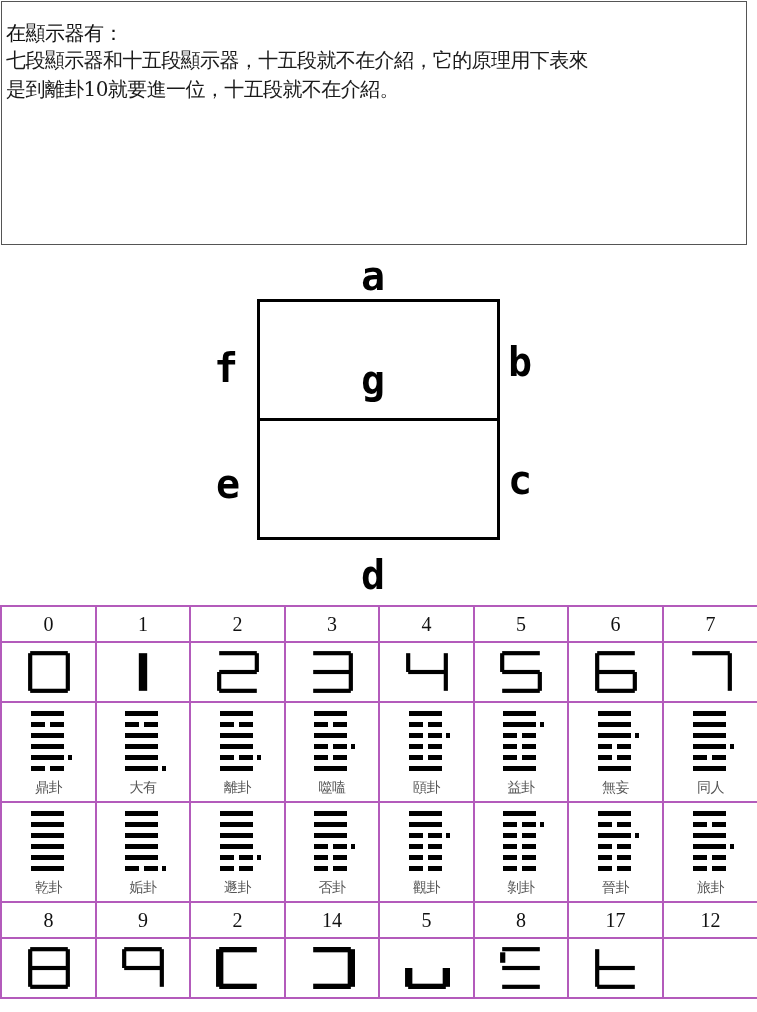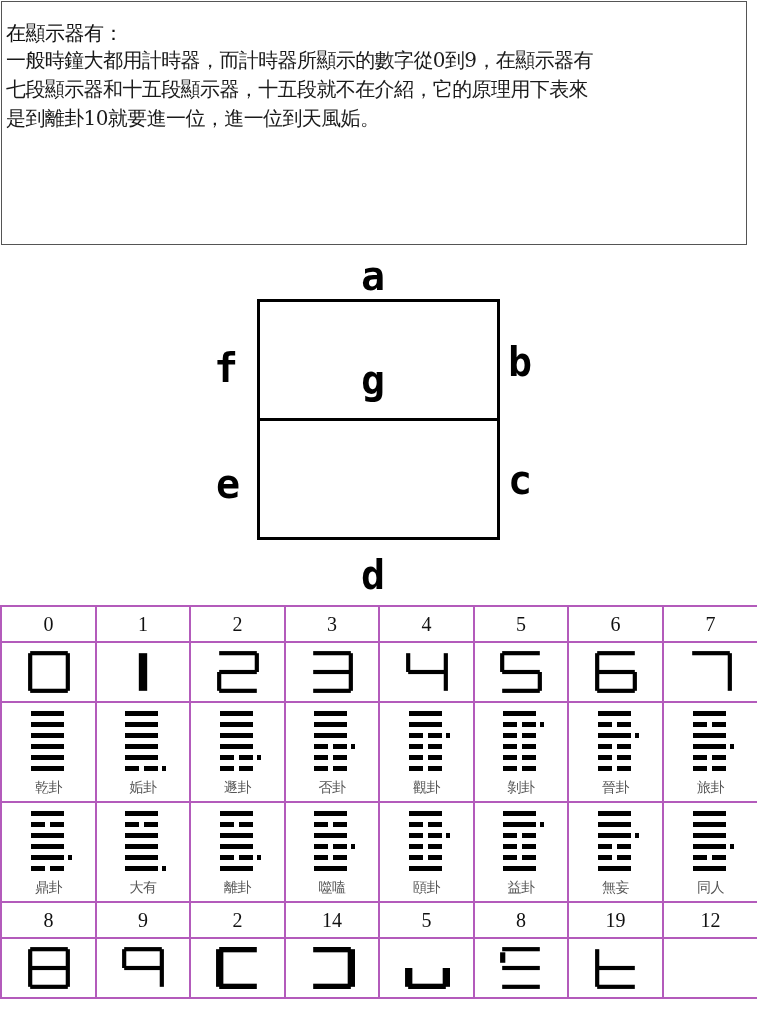--- a/index.html
+++ b/index.html
@@ -28,23 +28,22 @@
   .hex-line .seg { position: absolute; top: 0; height: 5px; background: #000; }
   .hex-dot { position: absolute; width: 4px; height: 5px; background: #000; }
   .hex-name { font-size: 14px; color: #555; font-family: "DejaVu Sans", sans-serif; margin-top: 2px;
               letter-spacing: -0.5px; }
 </style>
 </head>
 <body>
 
 <div id="intro">
   <div class="title">在顯示器有：</div>
-  <div class="para">一般時鐘大都用計時器，而計時器所顯示的數字從0到9，在顯示器有</div>
   <div class="para">七段顯示器和十五段顯示器，十五段就不在介紹，它的原理用下表來</div>
-  <div class="para">是到離卦10就要進一位，進一位到天風姤。</div>
+  <div class="para">是到離卦10就要進一位，十五段就不在介紹。</div>
 </div>
 
 <div id="seg-diagram">
   <div class="box" style="left:57px; top:49px; width:243px; height:122px;"></div>
   <div class="box" style="left:57px; top:168px; width:243px; height:122px;"></div>
   <span class="lbl" style="left:161px; top:6px;">a</span>
   <span class="lbl" style="left:308px; top:92px;">b</span>
   <span class="lbl" style="left:308px; top:210px;">c</span>
   <span class="lbl" style="left:161px; top:305px;">d</span>
   <span class="lbl" style="left:16px; top:214px;">e</span>
@@ -137,20 +136,232 @@
           </svg>
         </td>
         <td class="seg-cell">
           <svg width="46" height="42" viewBox="0 0 44 40" class="seg-svg">
             <rect x="4" y="0" width="36" height="4" fill="#000000"></rect>
             <rect x="38" y="2" width="4" height="18" fill="#000000"></rect>
             <rect x="38" y="20" width="4" height="18" fill="#000000"></rect>
           </svg>
         </td>
       </tr>
+  <tr id="row-hex2">
+        <td class="hex-cell">
+          <div class="hex-wrap">
+            <div class="hex-line" style="top: 0px; left: 12px;">
+              <div class="seg" style="left: 0px; width: 33px;"></div>
+            </div>
+            <div class="hex-line" style="top: 11px; left: 12px;">
+              <div class="seg" style="left: 0px; width: 14px;"></div>
+              <div class="seg" style="left: 19px; width: 14px;"></div>
+            </div>
+            <div class="hex-line" style="top: 22px; left: 12px;">
+              <div class="seg" style="left: 0px; width: 33px;"></div>
+            </div>
+            <div class="hex-line" style="top: 33px; left: 12px;">
+              <div class="seg" style="left: 0px; width: 33px;"></div>
+            </div>
+            <div class="hex-line" style="top: 44px; left: 12px;">
+              <div class="seg" style="left: 0px; width: 33px;"></div>
+            </div>
+            <div class="hex-dot" style="left: 49px; top: 44px;"></div>
+            <div class="hex-line" style="top: 55px; left: 12px;">
+              <div class="seg" style="left: 0px; width: 14px;"></div>
+              <div class="seg" style="left: 19px; width: 14px;"></div>
+            </div>
+          </div>
+          <div class="hex-name">鼎卦</div>
+        </td>
+        <td class="hex-cell">
+          <div class="hex-wrap">
+            <div class="hex-line" style="top: 0px; left: 12px;">
+              <div class="seg" style="left: 0px; width: 33px;"></div>
+            </div>
+            <div class="hex-line" style="top: 11px; left: 12px;">
+              <div class="seg" style="left: 0px; width: 14px;"></div>
+              <div class="seg" style="left: 19px; width: 14px;"></div>
+            </div>
+            <div class="hex-line" style="top: 22px; left: 12px;">
+              <div class="seg" style="left: 0px; width: 33px;"></div>
+            </div>
+            <div class="hex-line" style="top: 33px; left: 12px;">
+              <div class="seg" style="left: 0px; width: 33px;"></div>
+            </div>
+            <div class="hex-line" style="top: 44px; left: 12px;">
+              <div class="seg" style="left: 0px; width: 33px;"></div>
+            </div>
+            <div class="hex-line" style="top: 55px; left: 12px;">
+              <div class="seg" style="left: 0px; width: 33px;"></div>
+            </div>
+            <div class="hex-dot" style="left: 49px; top: 55px;"></div>
+          </div>
+          <div class="hex-name">大有</div>
+        </td>
+        <td class="hex-cell">
+          <div class="hex-wrap">
+            <div class="hex-line" style="top: 0px; left: 12px;">
+              <div class="seg" style="left: 0px; width: 33px;"></div>
+            </div>
+            <div class="hex-line" style="top: 11px; left: 12px;">
+              <div class="seg" style="left: 0px; width: 14px;"></div>
+              <div class="seg" style="left: 19px; width: 14px;"></div>
+            </div>
+            <div class="hex-line" style="top: 22px; left: 12px;">
+              <div class="seg" style="left: 0px; width: 33px;"></div>
+            </div>
+            <div class="hex-line" style="top: 33px; left: 12px;">
+              <div class="seg" style="left: 0px; width: 33px;"></div>
+            </div>
+            <div class="hex-line" style="top: 44px; left: 12px;">
+              <div class="seg" style="left: 0px; width: 14px;"></div>
+              <div class="seg" style="left: 19px; width: 14px;"></div>
+            </div>
+            <div class="hex-dot" style="left: 49px; top: 44px;"></div>
+            <div class="hex-line" style="top: 55px; left: 12px;">
+              <div class="seg" style="left: 0px; width: 33px;"></div>
+            </div>
+          </div>
+          <div class="hex-name">離卦</div>
+        </td>
+        <td class="hex-cell">
+          <div class="hex-wrap">
+            <div class="hex-line" style="top: 0px; left: 12px;">
+              <div class="seg" style="left: 0px; width: 33px;"></div>
+            </div>
+            <div class="hex-line" style="top: 11px; left: 12px;">
+              <div class="seg" style="left: 0px; width: 14px;"></div>
+              <div class="seg" style="left: 19px; width: 14px;"></div>
+            </div>
+            <div class="hex-line" style="top: 22px; left: 12px;">
+              <div class="seg" style="left: 0px; width: 33px;"></div>
+            </div>
+            <div class="hex-line" style="top: 33px; left: 12px;">
+              <div class="seg" style="left: 0px; width: 14px;"></div>
+              <div class="seg" style="left: 19px; width: 14px;"></div>
+            </div>
+            <div class="hex-dot" style="left: 49px; top: 33px;"></div>
+            <div class="hex-line" style="top: 44px; left: 12px;">
+              <div class="seg" style="left: 0px; width: 14px;"></div>
+              <div class="seg" style="left: 19px; width: 14px;"></div>
+            </div>
+            <div class="hex-line" style="top: 55px; left: 12px;">
+              <div class="seg" style="left: 0px; width: 33px;"></div>
+            </div>
+          </div>
+          <div class="hex-name">噬嗑</div>
+        </td>
+        <td class="hex-cell">
+          <div class="hex-wrap">
+            <div class="hex-line" style="top: 0px; left: 12px;">
+              <div class="seg" style="left: 0px; width: 33px;"></div>
+            </div>
+            <div class="hex-line" style="top: 11px; left: 12px;">
+              <div class="seg" style="left: 0px; width: 14px;"></div>
+              <div class="seg" style="left: 19px; width: 14px;"></div>
+            </div>
+            <div class="hex-line" style="top: 22px; left: 12px;">
+              <div class="seg" style="left: 0px; width: 14px;"></div>
+              <div class="seg" style="left: 19px; width: 14px;"></div>
+            </div>
+            <div class="hex-dot" style="left: 49px; top: 22px;"></div>
+            <div class="hex-line" style="top: 33px; left: 12px;">
+              <div class="seg" style="left: 0px; width: 14px;"></div>
+              <div class="seg" style="left: 19px; width: 14px;"></div>
+            </div>
+            <div class="hex-line" style="top: 44px; left: 12px;">
+              <div class="seg" style="left: 0px; width: 14px;"></div>
+              <div class="seg" style="left: 19px; width: 14px;"></div>
+            </div>
+            <div class="hex-line" style="top: 55px; left: 12px;">
+              <div class="seg" style="left: 0px; width: 33px;"></div>
+            </div>
+          </div>
+          <div class="hex-name">頤卦</div>
+        </td>
+        <td class="hex-cell">
+          <div class="hex-wrap">
+            <div class="hex-line" style="top: 0px; left: 12px;">
+              <div class="seg" style="left: 0px; width: 33px;"></div>
+            </div>
+            <div class="hex-line" style="top: 11px; left: 12px;">
+              <div class="seg" style="left: 0px; width: 33px;"></div>
+            </div>
+            <div class="hex-dot" style="left: 49px; top: 11px;"></div>
+            <div class="hex-line" style="top: 22px; left: 12px;">
+              <div class="seg" style="left: 0px; width: 14px;"></div>
+              <div class="seg" style="left: 19px; width: 14px;"></div>
+            </div>
+            <div class="hex-line" style="top: 33px; left: 12px;">
+              <div class="seg" style="left: 0px; width: 14px;"></div>
+              <div class="seg" style="left: 19px; width: 14px;"></div>
+            </div>
+            <div class="hex-line" style="top: 44px; left: 12px;">
+              <div class="seg" style="left: 0px; width: 14px;"></div>
+              <div class="seg" style="left: 19px; width: 14px;"></div>
+            </div>
+            <div class="hex-line" style="top: 55px; left: 12px;">
+              <div class="seg" style="left: 0px; width: 33px;"></div>
+            </div>
+          </div>
+          <div class="hex-name">益卦</div>
+        </td>
+        <td class="hex-cell">
+          <div class="hex-wrap">
+            <div class="hex-line" style="top: 0px; left: 12px;">
+              <div class="seg" style="left: 0px; width: 33px;"></div>
+            </div>
+            <div class="hex-line" style="top: 11px; left: 12px;">
+              <div class="seg" style="left: 0px; width: 33px;"></div>
+            </div>
+            <div class="hex-line" style="top: 22px; left: 12px;">
+              <div class="seg" style="left: 0px; width: 33px;"></div>
+            </div>
+            <div class="hex-dot" style="left: 49px; top: 22px;"></div>
+            <div class="hex-line" style="top: 33px; left: 12px;">
+              <div class="seg" style="left: 0px; width: 14px;"></div>
+              <div class="seg" style="left: 19px; width: 14px;"></div>
+            </div>
+            <div class="hex-line" style="top: 44px; left: 12px;">
+              <div class="seg" style="left: 0px; width: 14px;"></div>
+              <div class="seg" style="left: 19px; width: 14px;"></div>
+            </div>
+            <div class="hex-line" style="top: 55px; left: 12px;">
+              <div class="seg" style="left: 0px; width: 33px;"></div>
+            </div>
+          </div>
+          <div class="hex-name">無妄</div>
+        </td>
+        <td class="hex-cell">
+          <div class="hex-wrap">
+            <div class="hex-line" style="top: 0px; left: 12px;">
+              <div class="seg" style="left: 0px; width: 33px;"></div>
+            </div>
+            <div class="hex-line" style="top: 11px; left: 12px;">
+              <div class="seg" style="left: 0px; width: 33px;"></div>
+            </div>
+            <div class="hex-line" style="top: 22px; left: 12px;">
+              <div class="seg" style="left: 0px; width: 33px;"></div>
+            </div>
+            <div class="hex-line" style="top: 33px; left: 12px;">
+              <div class="seg" style="left: 0px; width: 33px;"></div>
+            </div>
+            <div class="hex-dot" style="left: 49px; top: 33px;"></div>
+            <div class="hex-line" style="top: 44px; left: 12px;">
+              <div class="seg" style="left: 0px; width: 14px;"></div>
+              <div class="seg" style="left: 19px; width: 14px;"></div>
+            </div>
+            <div class="hex-line" style="top: 55px; left: 12px;">
+              <div class="seg" style="left: 0px; width: 33px;"></div>
+            </div>
+          </div>
+          <div class="hex-name">同人</div>
+        </td>
+      </tr>
   <tr id="row-hex1">
         <td class="hex-cell">
           <div class="hex-wrap">
             <div class="hex-line" style="top: 0px; left: 12px;">
               <div class="seg" style="left: 0px; width: 33px;"></div>
             </div>
             <div class="hex-line" style="top: 11px; left: 12px;">
               <div class="seg" style="left: 0px; width: 33px;"></div>
             </div>
             <div class="hex-line" style="top: 22px; left: 12px;">
@@ -350,242 +561,30 @@
             <div class="hex-line" style="top: 44px; left: 12px;">
               <div class="seg" style="left: 0px; width: 14px;"></div>
               <div class="seg" style="left: 19px; width: 14px;"></div>
             </div>
             <div class="hex-line" style="top: 55px; left: 12px;">
               <div class="seg" style="left: 0px; width: 14px;"></div>
               <div class="seg" style="left: 19px; width: 14px;"></div>
             </div>
           </div>
           <div class="hex-name">旅卦</div>
-        </td>
-      </tr>
-  <tr id="row-hex2">
-        <td class="hex-cell">
-          <div class="hex-wrap">
-            <div class="hex-line" style="top: 0px; left: 12px;">
-              <div class="seg" style="left: 0px; width: 33px;"></div>
-            </div>
-            <div class="hex-line" style="top: 11px; left: 12px;">
-              <div class="seg" style="left: 0px; width: 14px;"></div>
-              <div class="seg" style="left: 19px; width: 14px;"></div>
-            </div>
-            <div class="hex-line" style="top: 22px; left: 12px;">
-              <div class="seg" style="left: 0px; width: 33px;"></div>
-            </div>
-            <div class="hex-line" style="top: 33px; left: 12px;">
-              <div class="seg" style="left: 0px; width: 33px;"></div>
-            </div>
-            <div class="hex-line" style="top: 44px; left: 12px;">
-              <div class="seg" style="left: 0px; width: 33px;"></div>
-            </div>
-            <div class="hex-dot" style="left: 49px; top: 44px;"></div>
-            <div class="hex-line" style="top: 55px; left: 12px;">
-              <div class="seg" style="left: 0px; width: 14px;"></div>
-              <div class="seg" style="left: 19px; width: 14px;"></div>
-            </div>
-          </div>
-          <div class="hex-name">鼎卦</div>
-        </td>
-        <td class="hex-cell">
-          <div class="hex-wrap">
-            <div class="hex-line" style="top: 0px; left: 12px;">
-              <div class="seg" style="left: 0px; width: 33px;"></div>
-            </div>
-            <div class="hex-line" style="top: 11px; left: 12px;">
-              <div class="seg" style="left: 0px; width: 14px;"></div>
-              <div class="seg" style="left: 19px; width: 14px;"></div>
-            </div>
-            <div class="hex-line" style="top: 22px; left: 12px;">
-              <div class="seg" style="left: 0px; width: 33px;"></div>
-            </div>
-            <div class="hex-line" style="top: 33px; left: 12px;">
-              <div class="seg" style="left: 0px; width: 33px;"></div>
-            </div>
-            <div class="hex-line" style="top: 44px; left: 12px;">
-              <div class="seg" style="left: 0px; width: 33px;"></div>
-            </div>
-            <div class="hex-line" style="top: 55px; left: 12px;">
-              <div class="seg" style="left: 0px; width: 33px;"></div>
-            </div>
-            <div class="hex-dot" style="left: 49px; top: 55px;"></div>
-          </div>
-          <div class="hex-name">大有</div>
-        </td>
-        <td class="hex-cell">
-          <div class="hex-wrap">
-            <div class="hex-line" style="top: 0px; left: 12px;">
-              <div class="seg" style="left: 0px; width: 33px;"></div>
-            </div>
-            <div class="hex-line" style="top: 11px; left: 12px;">
-              <div class="seg" style="left: 0px; width: 14px;"></div>
-              <div class="seg" style="left: 19px; width: 14px;"></div>
-            </div>
-            <div class="hex-line" style="top: 22px; left: 12px;">
-              <div class="seg" style="left: 0px; width: 33px;"></div>
-            </div>
-            <div class="hex-line" style="top: 33px; left: 12px;">
-              <div class="seg" style="left: 0px; width: 33px;"></div>
-            </div>
-            <div class="hex-line" style="top: 44px; left: 12px;">
-              <div class="seg" style="left: 0px; width: 14px;"></div>
-              <div class="seg" style="left: 19px; width: 14px;"></div>
-            </div>
-            <div class="hex-dot" style="left: 49px; top: 44px;"></div>
-            <div class="hex-line" style="top: 55px; left: 12px;">
-              <div class="seg" style="left: 0px; width: 33px;"></div>
-            </div>
-          </div>
-          <div class="hex-name">離卦</div>
-        </td>
-        <td class="hex-cell">
-          <div class="hex-wrap">
-            <div class="hex-line" style="top: 0px; left: 12px;">
-              <div class="seg" style="left: 0px; width: 33px;"></div>
-            </div>
-            <div class="hex-line" style="top: 11px; left: 12px;">
-              <div class="seg" style="left: 0px; width: 14px;"></div>
-              <div class="seg" style="left: 19px; width: 14px;"></div>
-            </div>
-            <div class="hex-line" style="top: 22px; left: 12px;">
-              <div class="seg" style="left: 0px; width: 33px;"></div>
-            </div>
-            <div class="hex-line" style="top: 33px; left: 12px;">
-              <div class="seg" style="left: 0px; width: 14px;"></div>
-              <div class="seg" style="left: 19px; width: 14px;"></div>
-            </div>
-            <div class="hex-dot" style="left: 49px; top: 33px;"></div>
-            <div class="hex-line" style="top: 44px; left: 12px;">
-              <div class="seg" style="left: 0px; width: 14px;"></div>
-              <div class="seg" style="left: 19px; width: 14px;"></div>
-            </div>
-            <div class="hex-line" style="top: 55px; left: 12px;">
-              <div class="seg" style="left: 0px; width: 33px;"></div>
-            </div>
-          </div>
-          <div class="hex-name">噬嗑</div>
-        </td>
-        <td class="hex-cell">
-          <div class="hex-wrap">
-            <div class="hex-line" style="top: 0px; left: 12px;">
-              <div class="seg" style="left: 0px; width: 33px;"></div>
-            </div>
-            <div class="hex-line" style="top: 11px; left: 12px;">
-              <div class="seg" style="left: 0px; width: 14px;"></div>
-              <div class="seg" style="left: 19px; width: 14px;"></div>
-            </div>
-            <div class="hex-line" style="top: 22px; left: 12px;">
-              <div class="seg" style="left: 0px; width: 14px;"></div>
-              <div class="seg" style="left: 19px; width: 14px;"></div>
-            </div>
-            <div class="hex-dot" style="left: 49px; top: 22px;"></div>
-            <div class="hex-line" style="top: 33px; left: 12px;">
-              <div class="seg" style="left: 0px; width: 14px;"></div>
-              <div class="seg" style="left: 19px; width: 14px;"></div>
-            </div>
-            <div class="hex-line" style="top: 44px; left: 12px;">
-              <div class="seg" style="left: 0px; width: 14px;"></div>
-              <div class="seg" style="left: 19px; width: 14px;"></div>
-            </div>
-            <div class="hex-line" style="top: 55px; left: 12px;">
-              <div class="seg" style="left: 0px; width: 33px;"></div>
-            </div>
-          </div>
-          <div class="hex-name">頤卦</div>
-        </td>
-        <td class="hex-cell">
-          <div class="hex-wrap">
-            <div class="hex-line" style="top: 0px; left: 12px;">
-              <div class="seg" style="left: 0px; width: 33px;"></div>
-            </div>
-            <div class="hex-line" style="top: 11px; left: 12px;">
-              <div class="seg" style="left: 0px; width: 33px;"></div>
-            </div>
-            <div class="hex-dot" style="left: 49px; top: 11px;"></div>
-            <div class="hex-line" style="top: 22px; left: 12px;">
-              <div class="seg" style="left: 0px; width: 14px;"></div>
-              <div class="seg" style="left: 19px; width: 14px;"></div>
-            </div>
-            <div class="hex-line" style="top: 33px; left: 12px;">
-              <div class="seg" style="left: 0px; width: 14px;"></div>
-              <div class="seg" style="left: 19px; width: 14px;"></div>
-            </div>
-            <div class="hex-line" style="top: 44px; left: 12px;">
-              <div class="seg" style="left: 0px; width: 14px;"></div>
-              <div class="seg" style="left: 19px; width: 14px;"></div>
-            </div>
-            <div class="hex-line" style="top: 55px; left: 12px;">
-              <div class="seg" style="left: 0px; width: 33px;"></div>
-            </div>
-          </div>
-          <div class="hex-name">益卦</div>
-        </td>
-        <td class="hex-cell">
-          <div class="hex-wrap">
-            <div class="hex-line" style="top: 0px; left: 12px;">
-              <div class="seg" style="left: 0px; width: 33px;"></div>
-            </div>
-            <div class="hex-line" style="top: 11px; left: 12px;">
-              <div class="seg" style="left: 0px; width: 33px;"></div>
-            </div>
-            <div class="hex-line" style="top: 22px; left: 12px;">
-              <div class="seg" style="left: 0px; width: 33px;"></div>
-            </div>
-            <div class="hex-dot" style="left: 49px; top: 22px;"></div>
-            <div class="hex-line" style="top: 33px; left: 12px;">
-              <div class="seg" style="left: 0px; width: 14px;"></div>
-              <div class="seg" style="left: 19px; width: 14px;"></div>
-            </div>
-            <div class="hex-line" style="top: 44px; left: 12px;">
-              <div class="seg" style="left: 0px; width: 14px;"></div>
-              <div class="seg" style="left: 19px; width: 14px;"></div>
-            </div>
-            <div class="hex-line" style="top: 55px; left: 12px;">
-              <div class="seg" style="left: 0px; width: 33px;"></div>
-            </div>
-          </div>
-          <div class="hex-name">無妄</div>
-        </td>
-        <td class="hex-cell">
-          <div class="hex-wrap">
-            <div class="hex-line" style="top: 0px; left: 12px;">
-              <div class="seg" style="left: 0px; width: 33px;"></div>
-            </div>
-            <div class="hex-line" style="top: 11px; left: 12px;">
-              <div class="seg" style="left: 0px; width: 33px;"></div>
-            </div>
-            <div class="hex-line" style="top: 22px; left: 12px;">
-              <div class="seg" style="left: 0px; width: 33px;"></div>
-            </div>
-            <div class="hex-line" style="top: 33px; left: 12px;">
-              <div class="seg" style="left: 0px; width: 33px;"></div>
-            </div>
-            <div class="hex-dot" style="left: 49px; top: 33px;"></div>
-            <div class="hex-line" style="top: 44px; left: 12px;">
-              <div class="seg" style="left: 0px; width: 14px;"></div>
-              <div class="seg" style="left: 19px; width: 14px;"></div>
-            </div>
-            <div class="hex-line" style="top: 55px; left: 12px;">
-              <div class="seg" style="left: 0px; width: 33px;"></div>
-            </div>
-          </div>
-          <div class="hex-name">同人</div>
         </td>
       </tr>
   <tr id="row-bottom-numbers">
         <td class="num-cell">8</td>
         <td class="num-cell">9</td>
         <td class="num-cell">2</td>
         <td class="num-cell">14</td>
         <td class="num-cell">5</td>
         <td class="num-cell">8</td>
-        <td class="num-cell">19</td>
+        <td class="num-cell">17</td>
         <td class="num-cell">12</td>
       </tr>
   <tr id="row-bottom-digits">
         <td class="seg-cell">
           <svg width="46" height="42" viewBox="0 0 44 40" class="seg-svg">
             <rect x="4" y="0" width="36" height="4" fill="#000000"></rect>
             <rect x="38" y="2" width="4" height="18" fill="#000000"></rect>
             <rect x="38" y="20" width="4" height="18" fill="#000000"></rect>
             <rect x="4" y="36" width="36" height="4" fill="#000000"></rect>
             <rect x="2" y="20" width="4" height="18" fill="#000000"></rect>

